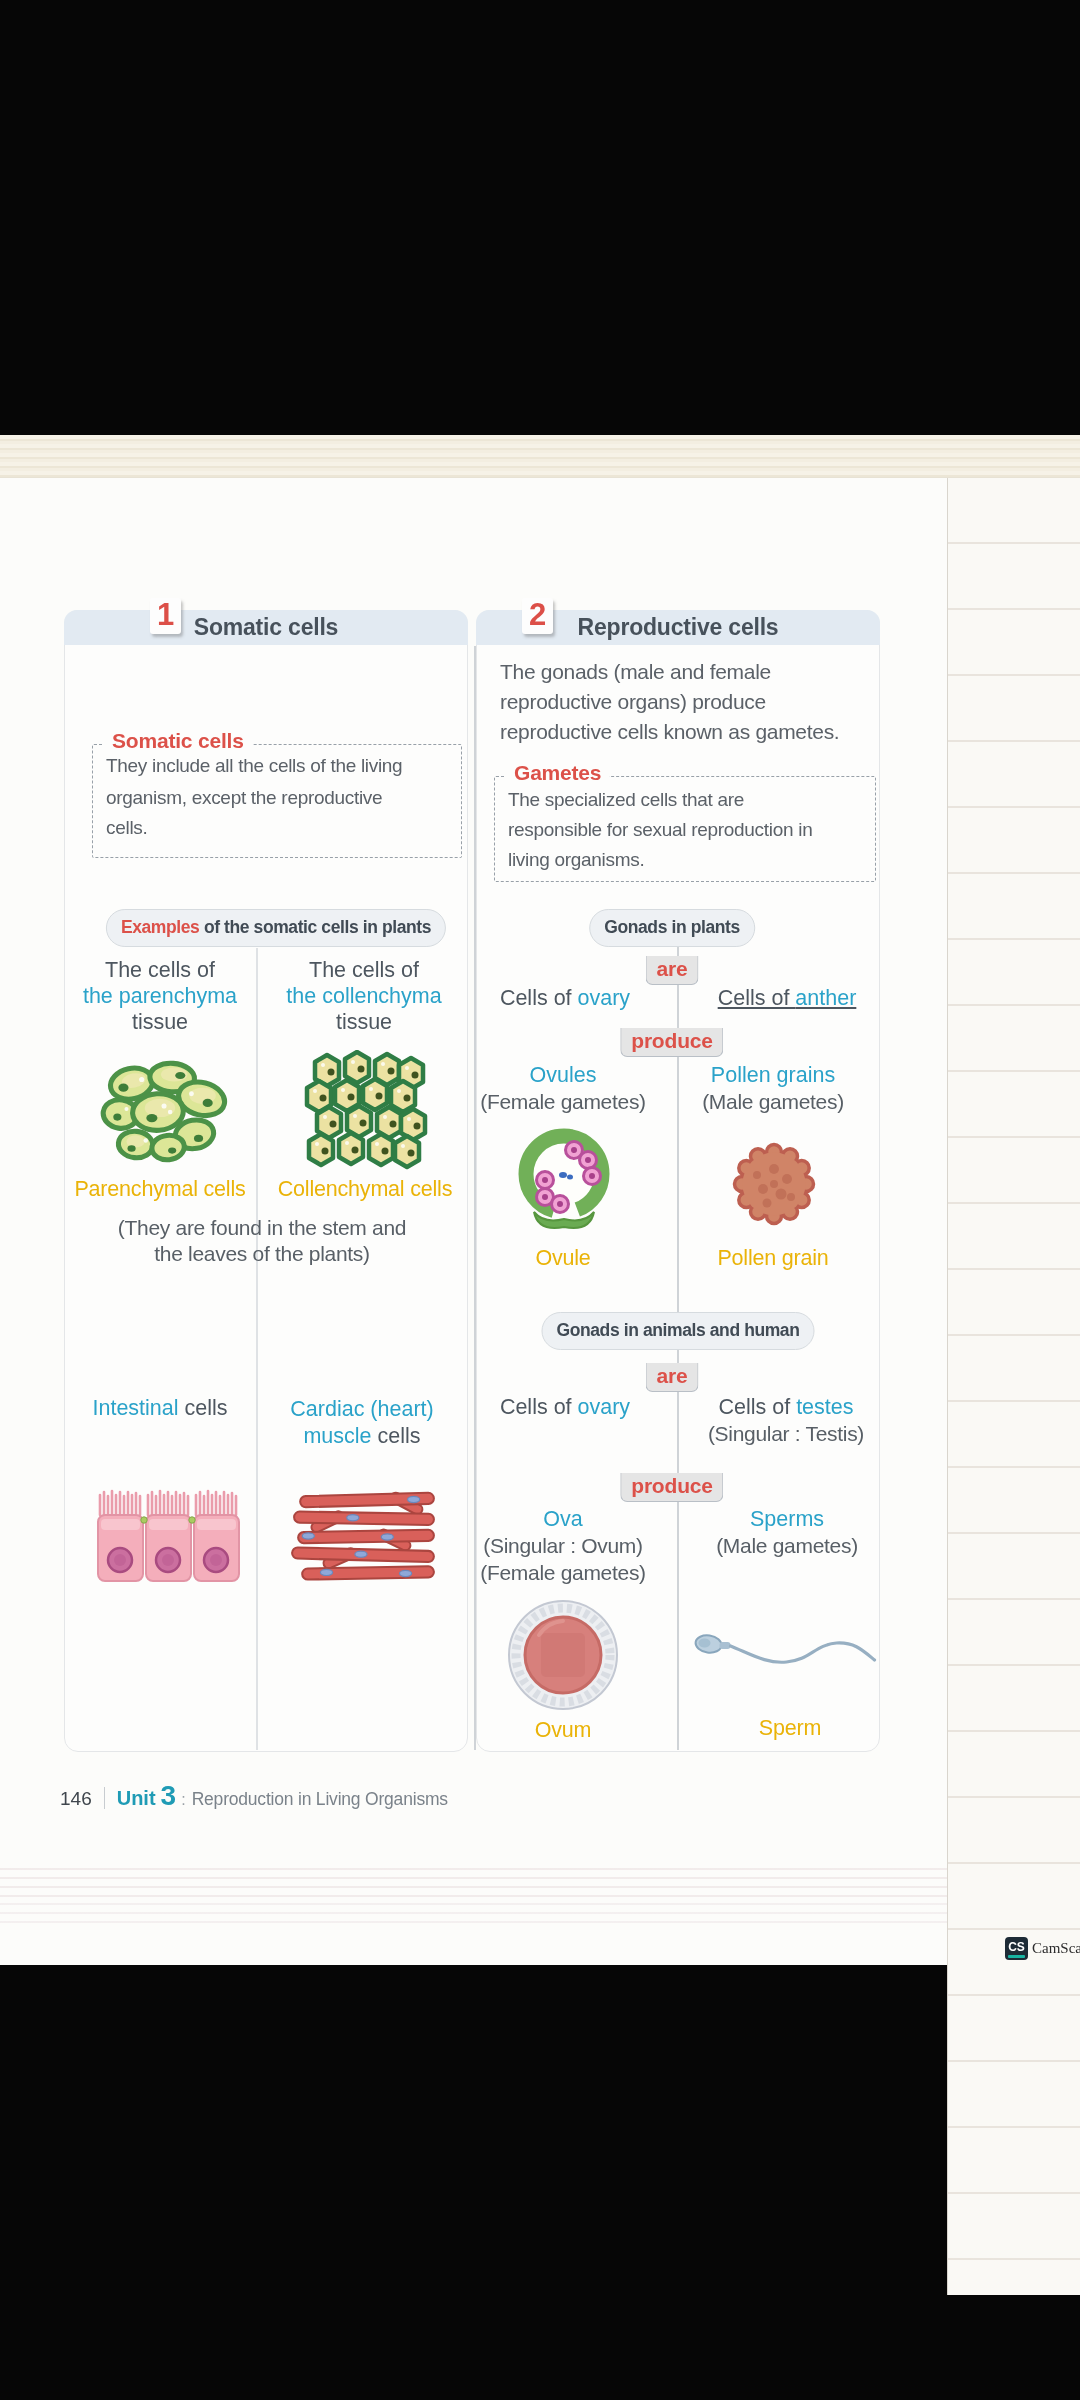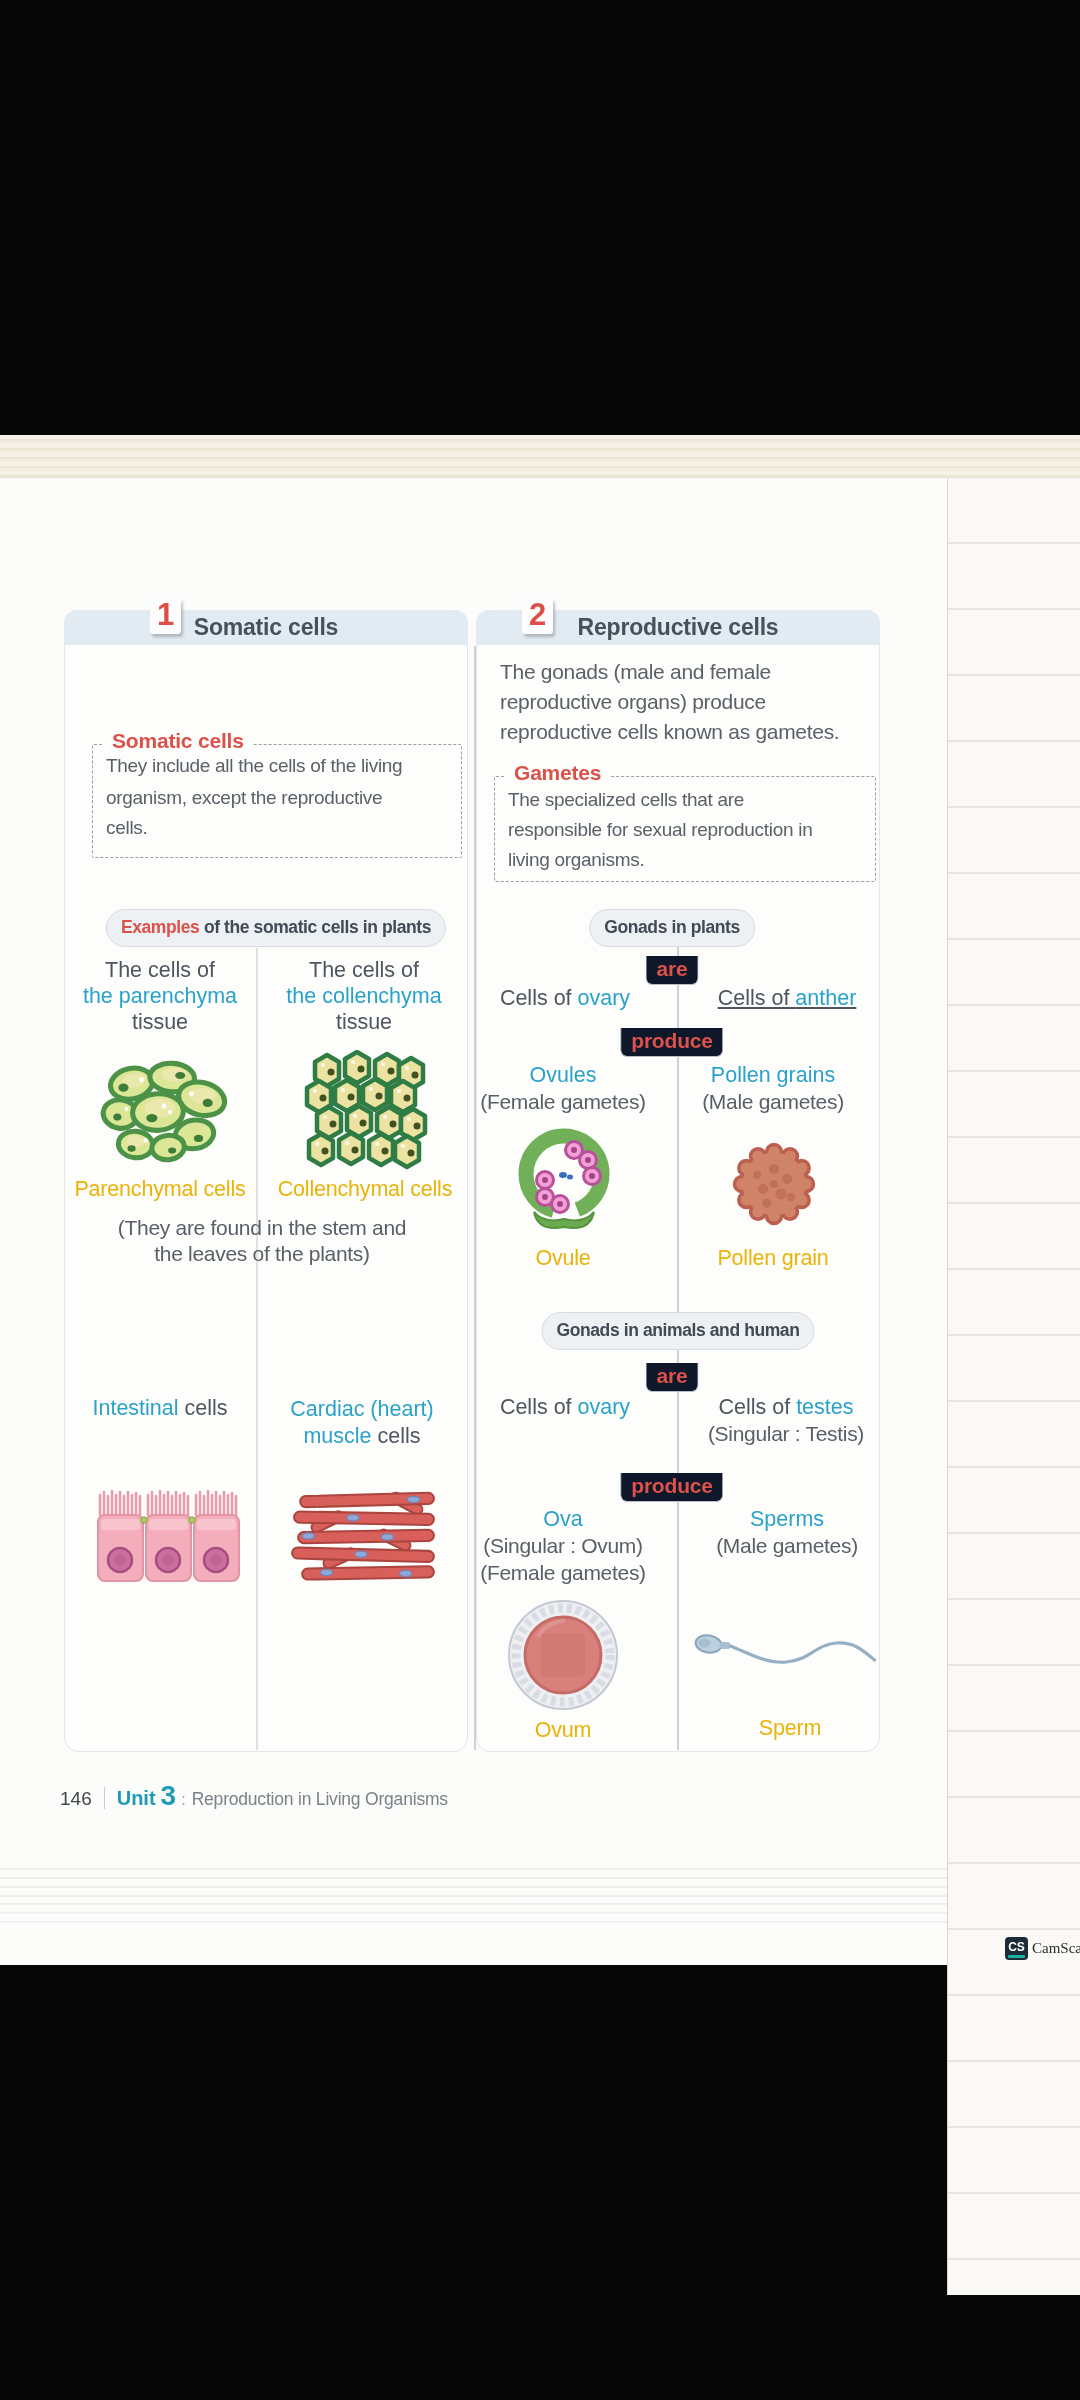--- a/index.html
+++ b/index.html
@@ -29,21 +29,21 @@
   
   .body-line{position:absolute;font-size:19px;color:#5b6168;letter-spacing:-0.3px;z-index:3;}
   .para-line{position:absolute;font-size:21px;color:#5b6168;letter-spacing:-0.3px;z-index:3;}
   .dashed-box{position:absolute;border:1.6px dashed #98a0a8;border-radius:2px;z-index:2;background:transparent;}
   .box-title{position:absolute;font-size:21px;font-weight:700;color:#dc5149;background:#fdfdfc;
         padding:0 8px;z-index:3;letter-spacing:-0.2px;}
   .pill{position:absolute;background:#eef1f4;border:1.5px solid #d6dbdf;border-radius:20px;
         padding:4px 14px 6px 14px;font-size:17.5px;font-weight:700;color:#414b55;letter-spacing:-0.4px;
         text-align:center;z-index:4;line-height:26px;white-space:nowrap;}
   .pill .hl{color:#dc5149;}
-  .flow-label{position:absolute;z-index:4;background:#0f172a;color:#dc5149;font-weight:700;font-size:21px;
+  .flow-label{position:absolute;z-index:4;background:#e5e5e5;color:#dc5149;font-weight:700;font-size:21px;
         padding:1px 10px 3px 10px;border-left:1.5px solid #b9bfc6;border-right:1.5px solid #b9bfc6;
         border-bottom:1.5px solid #b9bfc6;border-radius:0 0 7px 7px;letter-spacing:-0.2px;}
   .cell-line{position:absolute;font-size:21.5px;color:#4d565f;z-index:3;white-space:nowrap;}
   .teal{color:#2aa2c9;}
   .caption{position:absolute;font-size:21.5px;color:#eab308;z-index:3;white-space:nowrap;letter-spacing:-0.2px;}
   .sub-line{position:absolute;font-size:21px;color:#585f66;z-index:3;white-space:nowrap;letter-spacing:-0.3px;}
   .illu{position:absolute;z-index:3;}
   
   #footer{position:absolute;left:60px;top:1786px;display:flex;align-items:baseline;z-index:3;}
   #footer .pgnum{font-size:19px;color:#3f464d;}

